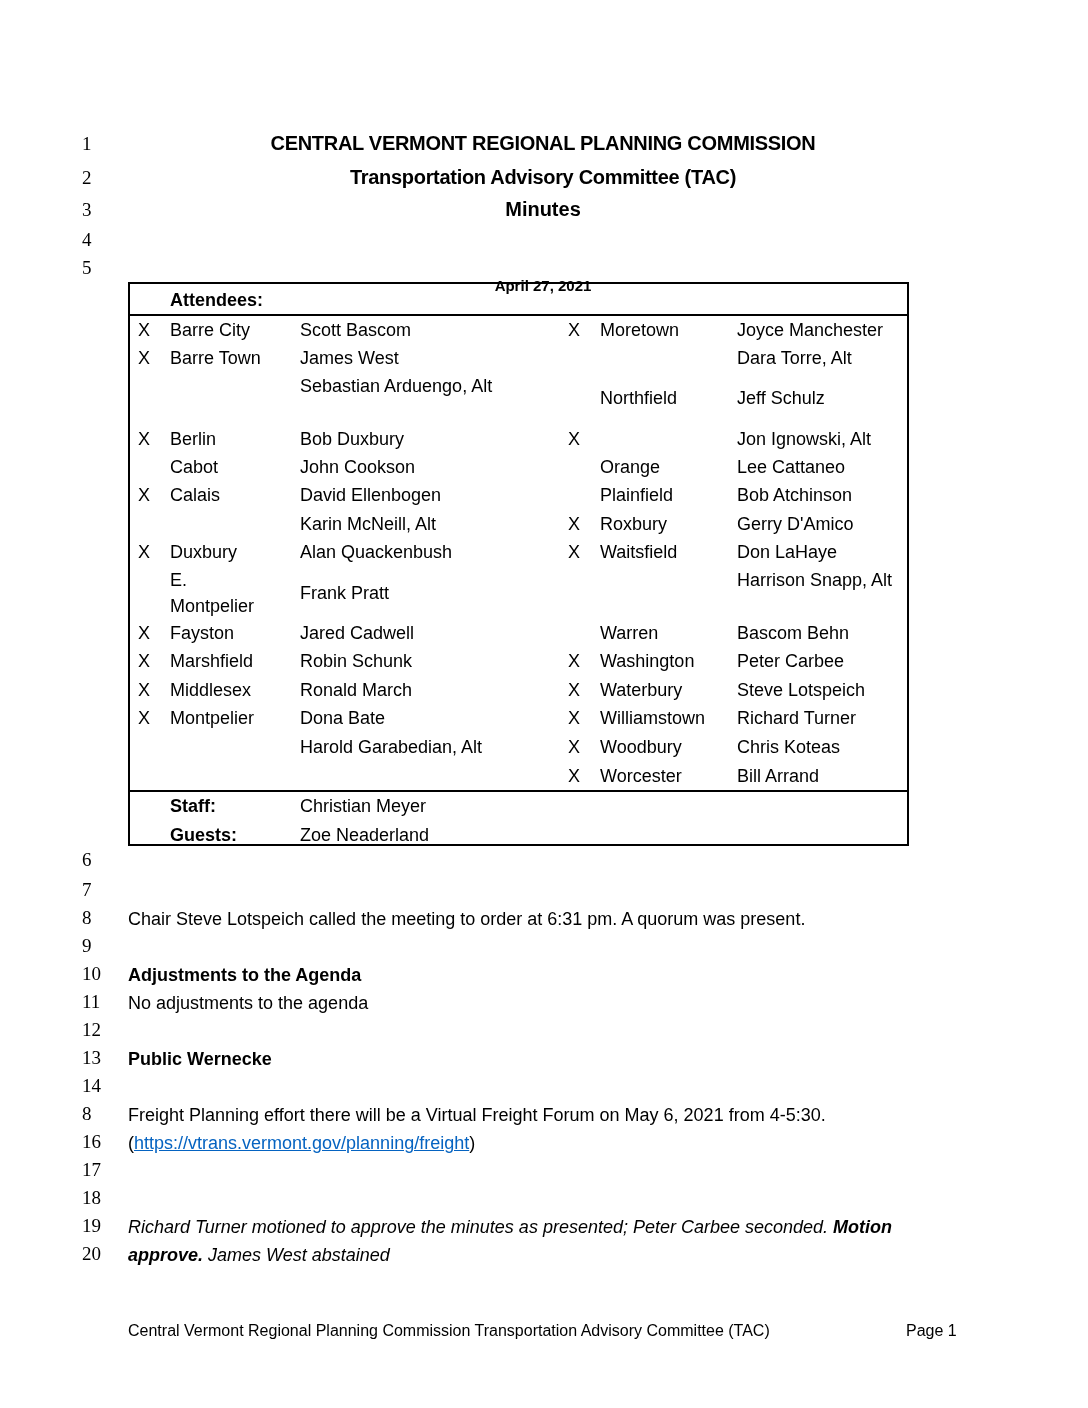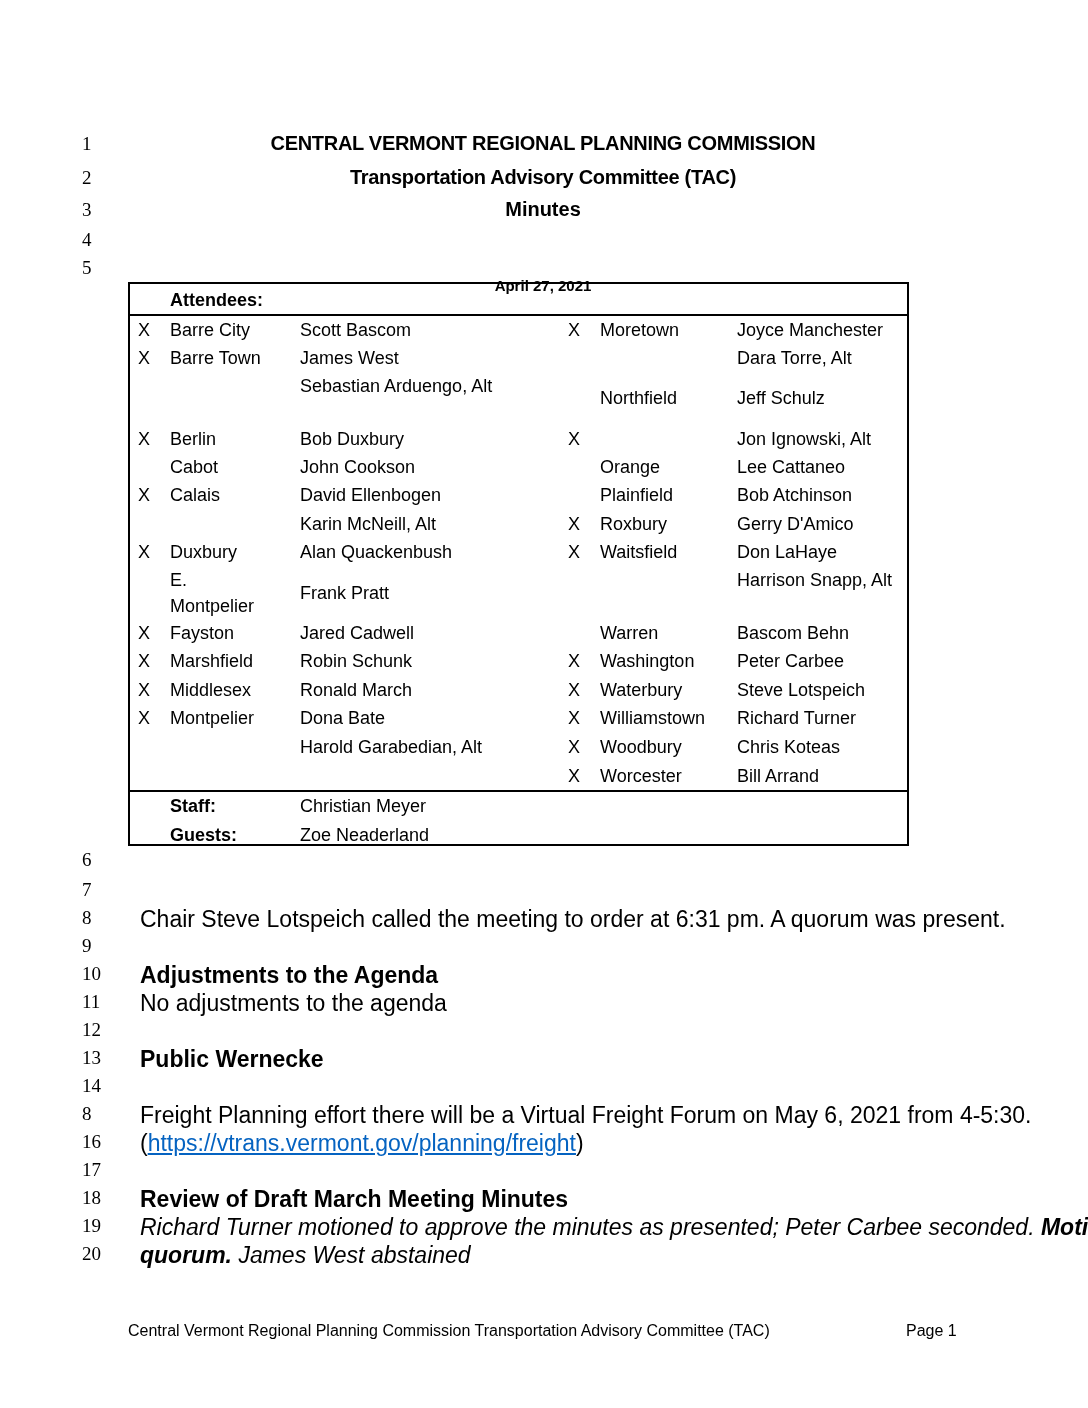--- a/index.html
+++ b/index.html
@@ -18,21 +18,21 @@
 
   .att-table { position: absolute; left: 128px; top: 282px; width: 781px; height: 564px;
                border: 2.5px solid #000; box-sizing: border-box; }
   .row { position: absolute; left: 0; right: 0; font-size: 18px; line-height: 26px; }
   .hline { position: absolute; left: 0; right: 0; height: 2px; background: #000; }
   .cell { position: absolute; white-space: nowrap; }
   .mark { font-size: 18px; }
   .bold { font-weight: bold; }
   .wrap2 { line-height: 26px; white-space: normal; }
 
-  .body-text { position: absolute; left: 140px; font-size: 23px; line-height: 22px; white-space: nowrap; }
+  .body-text { position: absolute; left: 128px; font-size: 18px; line-height: 22px; white-space: nowrap; }
   .heading { font-weight: bold; }
   .link { color: #0563c1; text-decoration: underline; }
   .it { font-style: italic; }
 
   .footer { position: absolute; top: 1322px; font-size: 16px; }
 </style>
 </head>
 <body>
 
 <div class="page">
@@ -215,23 +215,22 @@
 
   <div class="body-text heading" style="top:964px">Adjustments to the Agenda</div>
   <div class="body-text" style="top:992px">No adjustments to the agenda</div>
 
   <div class="body-text heading" style="top:1048px">Public Wernecke</div>
   <div class="body-text" style="top:1104px">Freight Planning effort there will be a Virtual Freight Forum on May 6, 2021 from 4-5:30.</div>
   <div class="body-text" style="top:1132px">
     <span>(</span><a class="link">https://vtrans.vermont.gov/planning/freight</a><span>)</span>
   </div>
 
-  <div class="body-text heading" style="top:1188px">Review of Draft March Meeting Minutes</div>
   <div class="body-text it" style="top:1216px">
     <span>Richard Turner motioned to approve the minutes as presented; Peter Carbee seconded. </span><span class="bold">Motion</span>
   </div>
   <div class="body-text it" style="top:1244px">
-    <span class="bold">quorum.</span><span> James West abstained</span>
+    <span class="bold">approve.</span><span> James West abstained</span>
   </div>
 
   <div class="footer" style="left:128px">Central Vermont Regional Planning Commission Transportation Advisory Committee (TAC)</div>
   <div class="footer" style="left:906px">Page 1</div>
 </div>
 
 </body></html>

